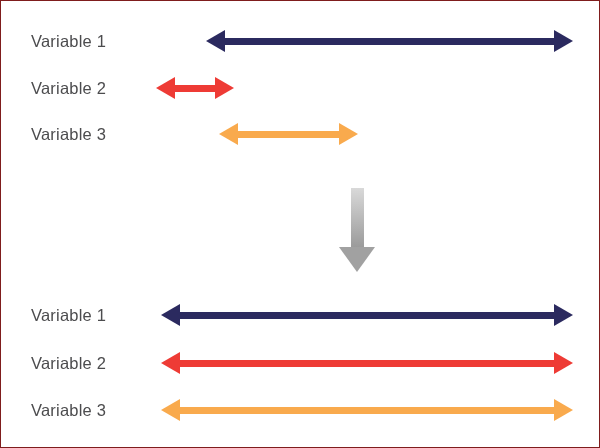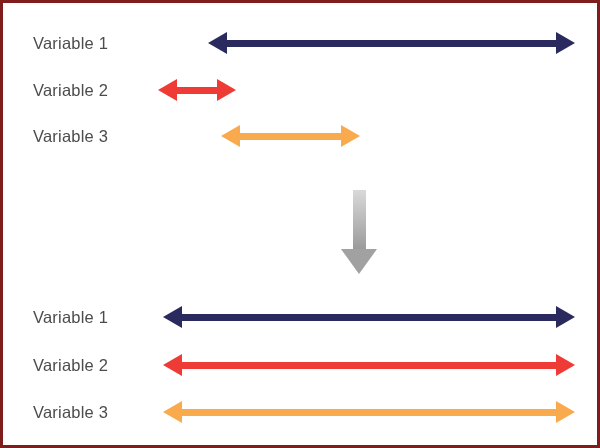--- a/index.html
+++ b/index.html
@@ -6,21 +6,21 @@
     margin: 0;
     padding: 0;
     background: #ffffff;
     font-family: "Liberation Sans", sans-serif;
   }
   .canvas {
     position: relative;
     width: 600px;
     height: 448px;
     box-sizing: border-box;
-    border: 3px solid #7f1d1d;
+    border: 1px solid #7f1d1d;
     background: #ffffff;
     overflow: hidden;
   }
   .row {
     position: absolute;
     left: 0;
     width: 100%;
     height: 40px;
   }
   .var-label {

